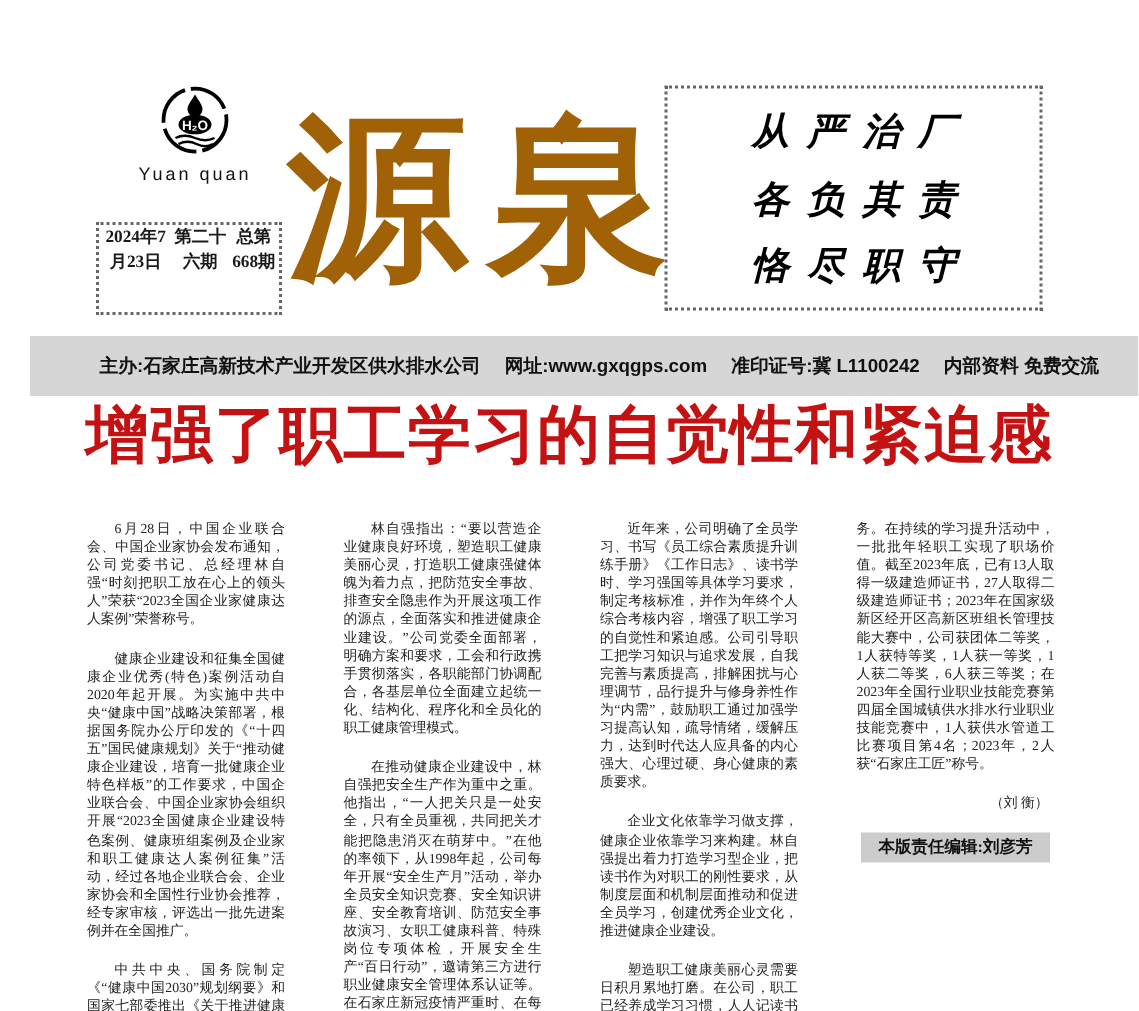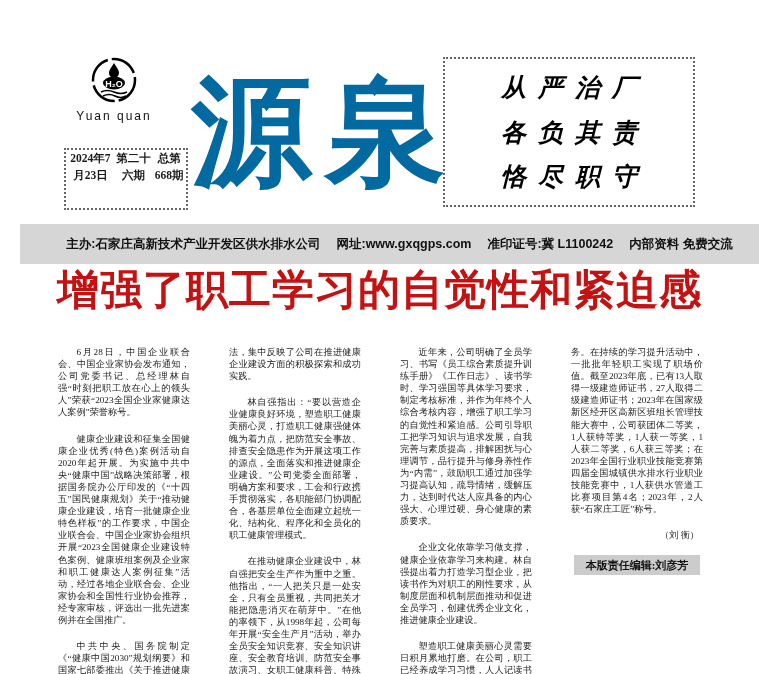--- a/index.html
+++ b/index.html
@@ -1,33 +1,33 @@
 <!DOCTYPE html>
 <html><head>
 <meta charset="utf-8">
 <style>
   html,body{margin:0;padding:0;background:#ffffff;}
   .page{
     position:relative;width:759px;height:674px;background:#ffffff;overflow:hidden;
     font-family:"Liberation Serif","DejaVu Serif",serif;color:#1a1a1a;
   }
   
-  .logo-wrap{position:absolute;left:72px;top:56px;width:84px;text-align:center;}
+  .logo-wrap{position:absolute;left:88px;top:56px;width:84px;text-align:center;}
   .logo-wrap svg{display:block;margin:0 auto;}
   .logo-roman{margin-top:3px;font-family:"Liberation Sans","DejaVu Sans",sans-serif;
     font-size:12px;letter-spacing:2px;color:#111;}
   .issue-box{
     position:absolute;left:64px;top:148px;width:120px;height:58px;
     border:2px dotted #666;display:flex;flex-direction:row;justify-content:center;
     text-align:center;font-size:11.5px;font-weight:bold;line-height:17px;background:#fff;
   }
   .masthead-title{
     position:absolute;left:183px;top:38px;width:285px;height:190px;
     display:flex;align-items:center;justify-content:center;
-    font-size:120px;font-weight:bold;letter-spacing:14px;color:#0369a1;
+    font-size:120px;font-weight:bold;letter-spacing:14px;color:#a16207;
     font-family:"DejaVu Serif","Liberation Serif",serif;
   }
   .slogan-box{
     position:absolute;left:443px;top:57px;width:248px;height:146px;
     border:2px dotted #666;display:flex;flex-direction:column;justify-content:space-evenly;
     align-items:center;background:#fff;font-style:italic;
   }
   .slogan-line{font-size:25px;font-weight:bold;letter-spacing:12px;text-indent:12px;color:#000;}
   
   .info-bar{
@@ -96,21 +96,20 @@
 
   <h1 class="headline" style="color: rgb(196, 17, 17);">增强了职工学习的自觉性和紧迫感</h1>
 
   <div class="columns">
     <div class="col">
       <p>6月28日，中国企业联合会、中国企业家协会发布通知，公司党委书记、总经理林自强“时刻把职工放在心上的领头人”荣获“2023全国企业家健康达人案例”荣誉称号。</p>
       <p>健康企业建设和征集全国健康企业优秀(特色)案例活动自2020年起开展。为实施中共中央“健康中国”战略决策部署，根据国务院办公厅印发的《“十四五”国民健康规划》关于“推动健康企业建设，培育一批健康企业特色样板”的工作要求，中国企业联合会、中国企业家协会组织开展“2023全国健康企业建设特色案例、健康班组案例及企业家和职工健康达人案例征集”活动，经过各地企业联合会、企业家协会和全国性行业协会推荐，经专家审核，评选出一批先进案例并在全国推广。</p>
       <p>中共中央、国务院制定《“健康中国2030”规划纲要》和国家七部委推出《关于推进健康企业建设的通知》后，林自强将此作为企业一个新的价值追求。在他的大力支持和推动下，2021年、2022年，公司两次荣获全国健康企业建设特色案例。根据自身发展和企业文化建设情况，公司在健康企业建设方面探索出成功做</p>
     </div>
     <div class="col">
-      <p class="cont">法，集中反映了公司在推进健康企业建设方面的积极探索和成功实践。</p>
       <p>林自强指出：“要以营造企业健康良好环境，塑造职工健康美丽心灵，打造职工健康强健体魄为着力点，把防范安全事故、排查安全隐患作为开展这项工作的源点，全面落实和推进健康企业建设。”公司党委全面部署，明确方案和要求，工会和行政携手贯彻落实，各职能部门协调配合，各基层单位全面建立起统一化、结构化、程序化和全员化的职工健康管理模式。</p>
       <p>在推动健康企业建设中，林自强把安全生产作为重中之重。他指出，“一人把关只是一处安全，只有全员重视，共同把关才能把隐患消灭在萌芽中。”在他的率领下，从1998年起，公司每年开展“安全生产月”活动，举办全员安全知识竞赛、安全知识讲座、安全教育培训、防范安全事故演习、女职工健康科普、特殊岗位专项体检，开展安全生产“百日行动”，邀请第三方进行职业健康安全管理体系认证等。在石家庄新冠疫情严重时、在每年汛期，为了保障安全生产，林自强每天吃住在公司，把安全生产这根弦绷得紧紧的。</p>
     </div>
     <div class="col">
       <p>近年来，公司明确了全员学习、书写《员工综合素质提升训练手册》《工作日志》、读书学时、学习强国等具体学习要求，制定考核标准，并作为年终个人综合考核内容，增强了职工学习的自觉性和紧迫感。公司引导职工把学习知识与追求发展，自我完善与素质提高，排解困扰与心理调节，品行提升与修身养性作为“内需”，鼓励职工通过加强学习提高认知，疏导情绪，缓解压力，达到时代达人应具备的内心强大、心理过硬、身心健康的素质要求。</p>
       <p>企业文化依靠学习做支撑，健康企业依靠学习来构建。林自强提出着力打造学习型企业，把读书作为对职工的刚性要求，从制度层面和机制层面推动和促进全员学习，创建优秀企业文化，推进健康企业建设。</p>
       <p>塑造职工健康美丽心灵需要日积月累地打磨。在公司，职工已经养成学习习惯，人人记读书笔记、个个写读后感言，职工年平均读书量达20本以上。读书者多，服务者众。为了方便职工阅读，公司90多名职工甘当志愿者，利用个人时间轮流到图书馆值班，为读者提供资料检索、图书整理、外借归还、茶点制作等服</p>
     </div>
     <div class="col">
       <p class="cont">务。在持续的学习提升活动中，一批批年轻职工实现了职场价值。截至2023年底，已有13人取得一级建造师证书，27人取得二级建造师证书；2023年在国家级新区经开区高新区班组长管理技能大赛中，公司获团体二等奖，1人获特等奖，1人获一等奖，1人获二等奖，6人获三等奖；在2023年全国行业职业技能竞赛第四届全国城镇供水排水行业职业技能竞赛中，1人获供水管道工比赛项目第4名；2023年，2人获“石家庄工匠”称号。</p>

